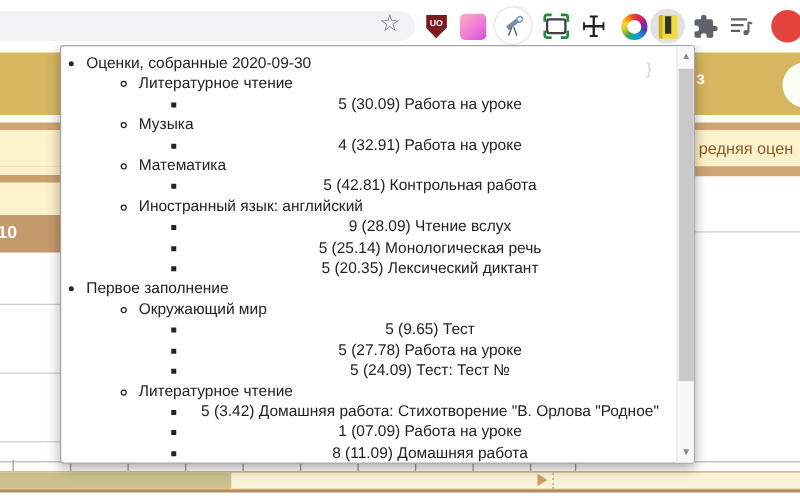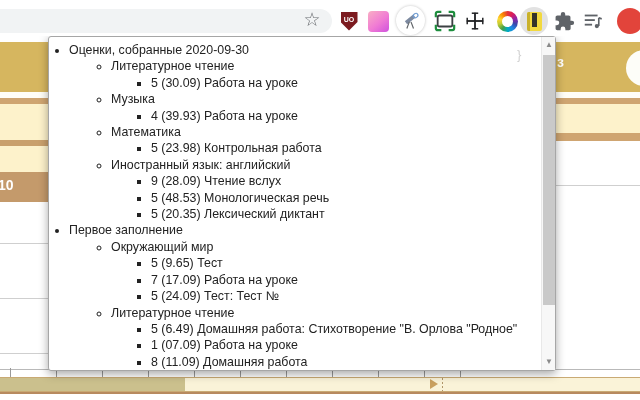--- a/index.html
+++ b/index.html
@@ -78,21 +78,21 @@
   
   #popup { left:48px; top:36px; width:508px; height:335px; background:#fff;
     border:1px solid #a6a6a6; border-radius:3px;
     box-shadow:0 3px 10px rgba(0,0,0,.35); z-index:5; }
   #popup-scroll-hint { left:468px; top:10px; color:#d2d2d2; font-size:13px; }
   #grades-list { position:absolute; left:0; top:5px; width:488px; color:#222;
     font-size:12.4px; line-height:16.4px; }
   #grades-list ul { list-style-position:outside; }
   #grades-list > ul { list-style-type:disc; padding-left:20px; }
   #grades-list ul.l2 { list-style-type:circle; padding-left:42px; }
-  #grades-list ul.l3 { list-style-type:square; padding-left:40px; }
+  #grades-list ul.l3 { list-style-type:square; padding-left:40px;text-align:center; }
   #grades-list li { white-space:nowrap; }
   
   #vsb { left:492px; top:0; width:14px; height:333px; background:#f7f7f7;
     border-left:1px solid #e8e8e8; }
   .sbtn { left:0; width:14px; height:16px; color:#8a8a8a; font-size:8px;
     text-align:center; line-height:16px; }
   #sb-up { top:0; }
   #sb-down { top:317px; }
   #sb-thumb { left:1px; top:18px; width:12px; height:250px; background:#c9c9c9; }
 </style>
@@ -100,20 +100,21 @@
 <body>
 
 <div id="stage">
 
   <div class="abs band" id="gold"></div>
   <div class="abs" id="gold-circle"></div>
   <div class="abs" id="gold-frag">з</div>
   <div class="abs band" id="w1"></div>
   <div class="abs band" id="tan1"></div>
   <div class="abs band" id="cream1"></div>
+  <div class="abs" id="avg-frag">редняя оцен</div>
   <div class="abs band" id="tan2"></div>
   <div class="abs" id="cream-left"></div>
   <div class="abs" id="tanline-left"></div>
   <div class="abs" id="tanhdr-left"></div>
   <div class="abs" id="date-frag">10</div>
   <div class="abs rowline" style="left:0;top:243px;width:48px;"></div>
   <div class="abs rowline" style="left:0;top:298px;width:48px;"></div>
   <div class="abs rowline" style="left:0;top:353px;width:48px;"></div>
   <div class="abs rowline" style="left:556px;top:185px;width:84px;"></div>
   <div class="abs" id="table-bottom"></div>
@@ -199,39 +200,39 @@
 
   <div class="abs" id="popup">
     <div class="abs" id="popup-scroll-hint">}</div>
     <div id="grades-list">
         <ul class="l1">
           <li>Оценки, собранные 2020-09-30<ul class="l2">
               <li>Литературное чтение<ul class="l3">
                   <li>5 (30.09) Работа на уроке</li>
                 </ul></li>
               <li>Музыка<ul class="l3">
-                  <li>4 (39.93) Работа на уроке</li>
+                  <li>4 (32.91) Работа на уроке</li>
                 </ul></li>
               <li>Математика<ul class="l3">
-                  <li>5 (23.98) Контрольная работа</li>
+                  <li>5 (42.81) Контрольная работа</li>
                 </ul></li>
               <li>Иностранный язык: английский<ul class="l3">
                   <li>9 (28.09) Чтение вслух</li>
-                  <li>5 (48.53) Монологическая речь</li>
+                  <li>5 (25.14) Монологическая речь</li>
                   <li>5 (20.35) Лексический диктант</li>
                 </ul></li>
             </ul></li>
           <li>Первое заполнение<ul class="l2">
               <li>Окружающий мир<ul class="l3">
                   <li>5 (9.65) Тест</li>
-                  <li>7 (17.09) Работа на уроке</li>
+                  <li>5 (27.78) Работа на уроке</li>
                   <li>5 (24.09) Тест: Тест №</li>
                 </ul></li>
               <li>Литературное чтение<ul class="l3">
-                  <li>5 (6.49) Домашняя работа: Стихотворение "В. Орлова "Родное"</li>
+                  <li>5 (3.42) Домашняя работа: Стихотворение "В. Орлова "Родное"</li>
                   <li>1 (07.09) Работа на уроке</li>
                   <li>8 (11.09) Домашняя работа</li>
                 </ul></li>
             </ul></li>
         </ul>
       </div>
     <div class="abs" id="vsb">
       <div class="abs sbtn" id="sb-up">▲</div>
       <div class="abs" id="sb-thumb"></div>
       <div class="abs sbtn" id="sb-down">▼</div>

